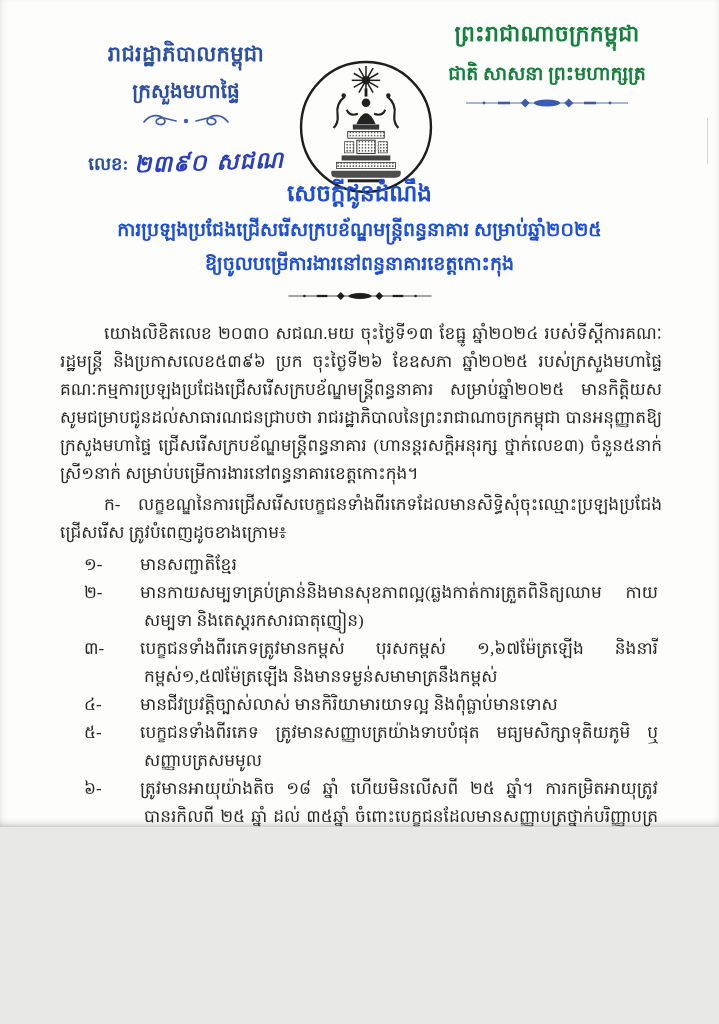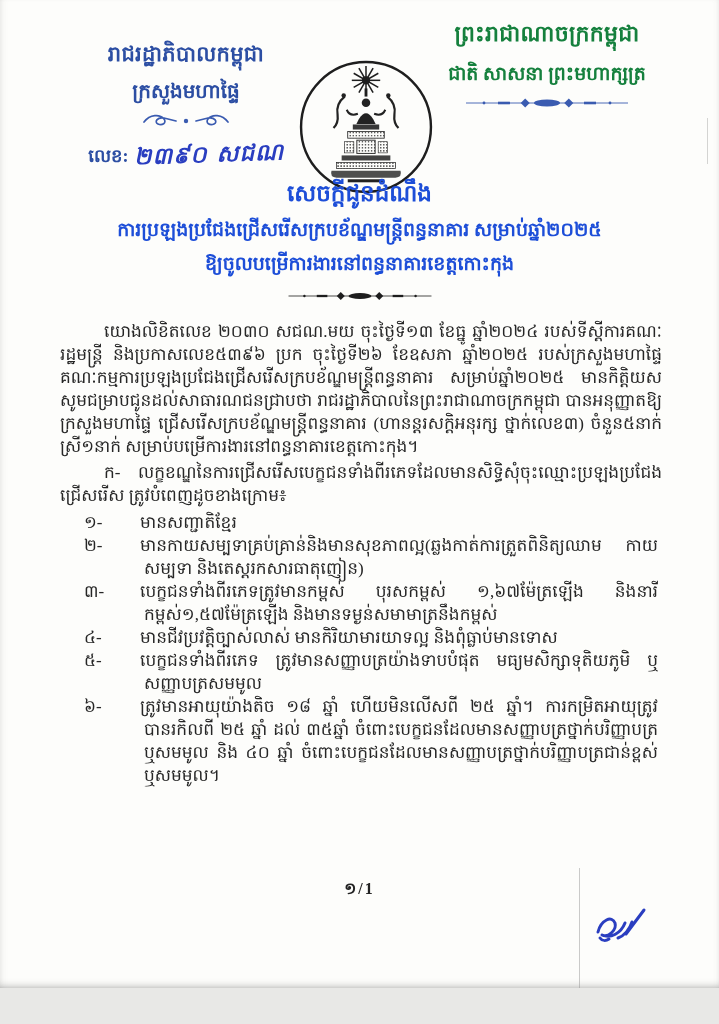--- a/index.html
+++ b/index.html
@@ -1,36 +1,36 @@
 <!DOCTYPE html>
 <html><head>
 <meta charset="utf-8">
 <style>
   html,body{margin:0;padding:0;background:#e8e8e6;}
   .page{
     position:relative;
-    width:719px;height:988px;
+    width:719px;height:827px;
     margin:0 auto;
     background:#fdfdfb;
     overflow:hidden;
     font-family:"Liberation Serif","DejaVu Sans",serif;
     box-shadow:inset 0 -7px 9px -7px rgba(60,60,60,.45),
                inset 7px 0 9px -8px rgba(120,120,120,.25),
                inset -4px 0 8px -7px rgba(120,120,120,.3);
     text-decoration:underline;
   }
   
   .hdr-left{
     position:absolute;left:52px;top:40px;width:268px;
     text-align:center;color:#2c4ea3;
   }
   .hdr-left .l1{font-size:21px;font-weight:bold;letter-spacing:.3px;}
   .hdr-left .l2{font-size:20px;font-weight:bold;margin-top:7px;}
   .hdr-left .curl{margin-top:4px;color:#3a5bb0;}
-  .num-line{margin-top:8px;font-size:18px;display:flex;align-items:baseline;justify-content:center;gap:5px;}
+  .num-line{margin-top:16px;font-size:18px;display:flex;align-items:baseline;justify-content:center;gap:5px;}
   .num-label{color:#2c4ea3;font-weight:bold;}
   .num-hand{
     color:#2a3ec0;font-style:italic;font-size:23px;font-weight:bold;
     font-family:"DejaVu Sans",sans-serif;
     transform:rotate(-2deg);display:inline-block;letter-spacing:1px;
   }
   .hdr-right{
     position:absolute;right:22px;top:20px;width:300px;
     text-align:center;color:#15803d;
   }
@@ -42,21 +42,21 @@
   .title-block{position:absolute;top:179px;left:0;right:0;text-align:center;color:#1d4ed8;}
   .t1{font-size:23px;font-weight:bold;}
   .t2{font-size:20px;font-weight:bold;margin-top:3px;}
   .t3{font-size:19px;font-weight:bold;margin-top:5px;}
   .t4{font-size:19px;font-weight:bold;margin-top:6px;}
   .title-block .orn{margin-top:9px;color:#1d1d1d;}
   
   .body-text{
     position:absolute;top:320px;left:60px;width:602px;height:556px;
     overflow:hidden;
-    font-size:17px;line-height:23px;color:#262626;text-align:justify;
+    font-size:17px;line-height:28px;color:#262626;text-align:justify;
   }
   .para{text-indent:44px;margin:0;}
   .section-head{text-indent:44px;margin:3px 0 0 0;}
   .cond-list{margin:4px;padding:0;list-style:none;}
   .cond-item{padding-left:80px;text-indent:-30px;margin:0;}
   .cond-num{display:inline-block;min-width:26px;}
   
   .page-num{
     position:absolute;top:878px;left:0;right:0;text-align:center;
     font-size:16px;color:#232323;letter-spacing:2px;font-weight:bold;

